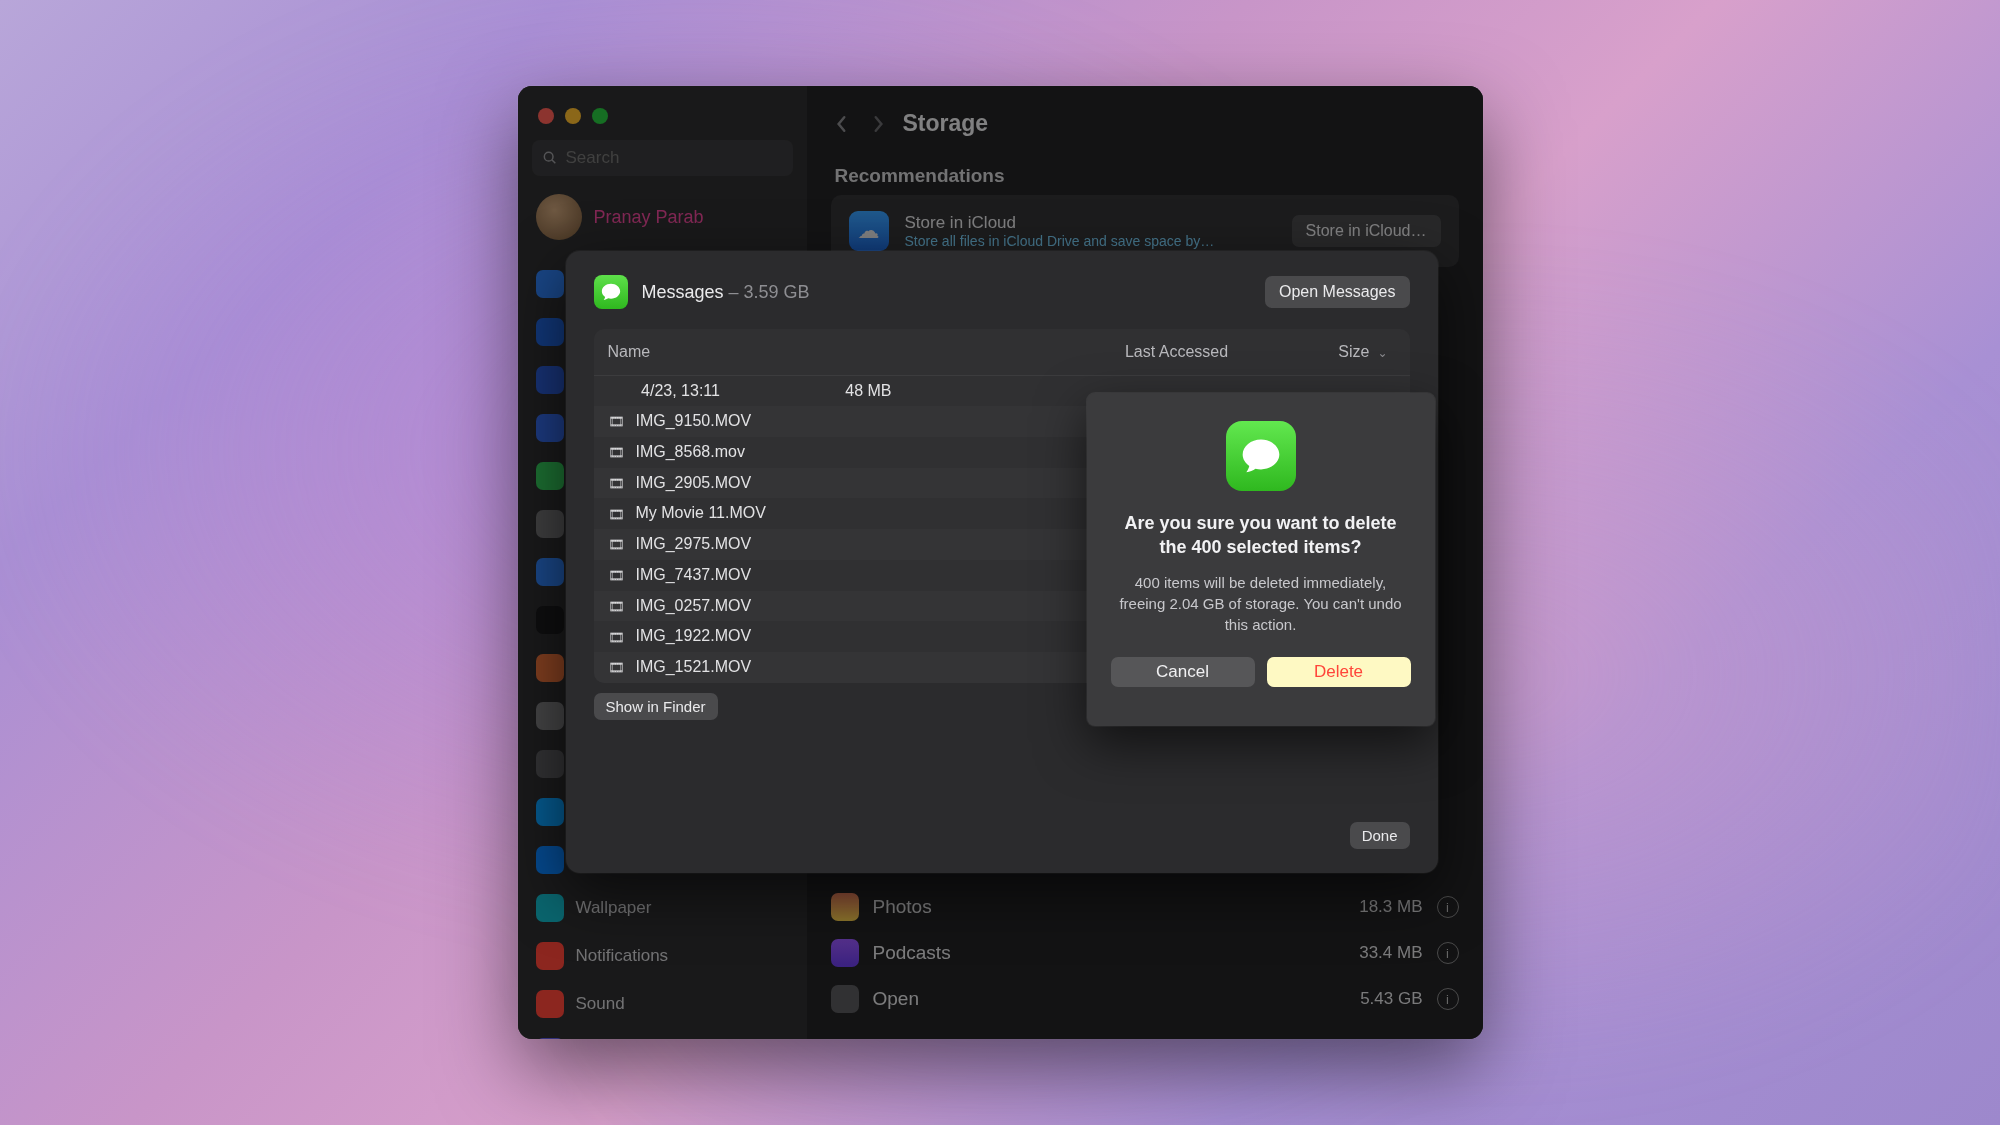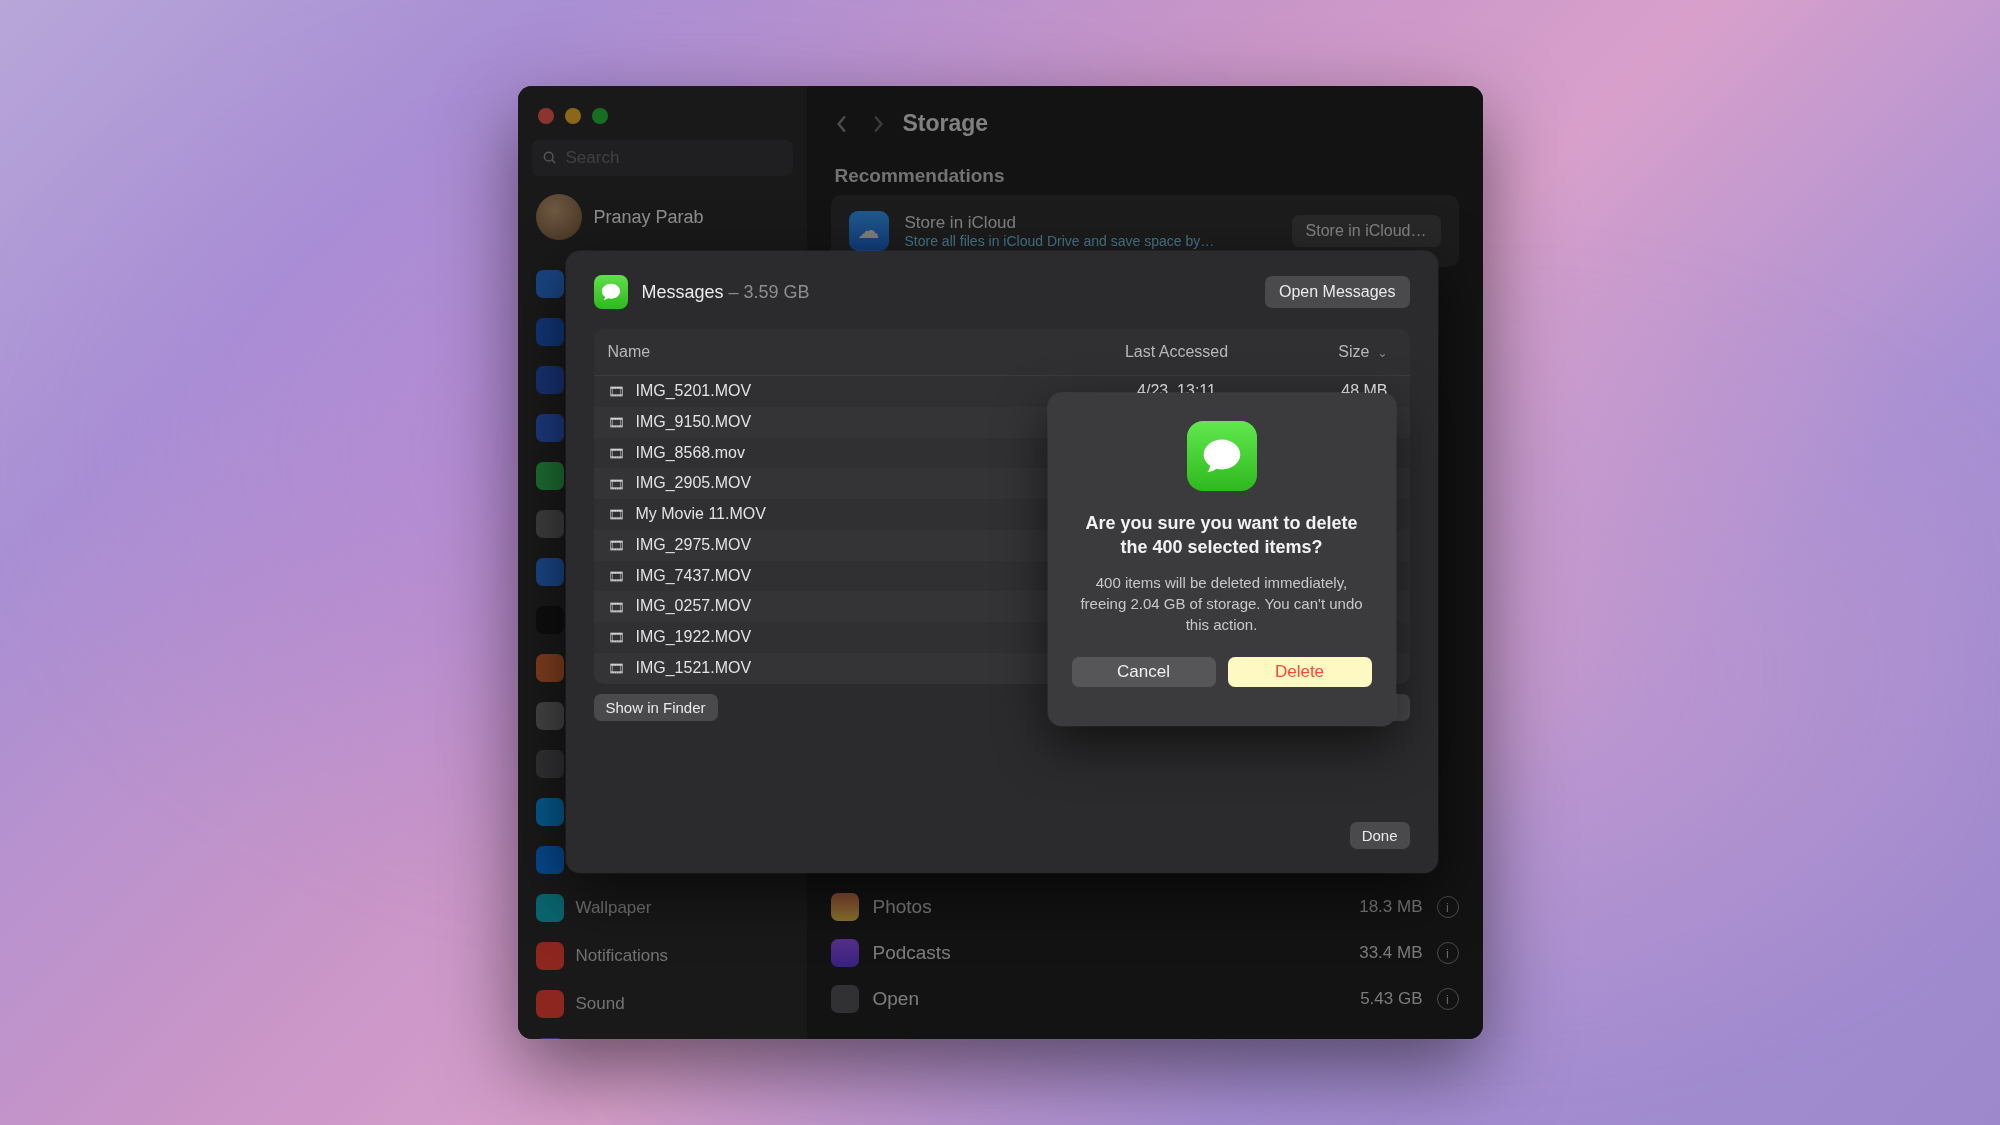--- a/index.html
+++ b/index.html
@@ -33,21 +33,21 @@
 
 
 .sidebar { width: 289px; background: #2f2f31; padding: 12px 14px; display: flex; flex-direction: column; gap: 10px; }
 .traffic { display: flex; gap: 11px; padding: 10px 6px 6px; }
 .tl { width: 16px; height: 16px; border-radius: 50%; }
 .tl.r { background: #ff5f57; } .tl.y { background: #febc2e; } .tl.g { background: #28c840; }
 .search { display: flex; align-items: center; gap: 8px; background: #3a3a3c; border-radius: 8px; padding: 8px 10px; color: #9a9a9e; }
 .search input { background: none; border: none; outline: none; color: #e8e8ea; font-size: 17px; flex:1; }
 .user-row { display: flex; align-items: center; gap: 12px; padding: 8px 4px; }
 .avatar { width: 46px; height: 46px; border-radius: 50%; background: radial-gradient(circle at 40% 35%, #caa27a, #7a5a3a); }
-.user-name { color: #ffffff; font-size: 18px; }
+.user-name { color: #ec4899; font-size: 18px; }
 .side-items { margin-top: 6px; display: flex; flex-direction: column; gap: 8px; }
 .side-item { display: flex; align-items: center; gap: 12px; padding: 6px 4px; color: #cfcfd2; font-size: 17px; }
 .sicon { width: 28px; height: 28px; border-radius: 7px; display:flex; align-items:center; justify-content:center; font-size:16px; color:#fff; flex-shrink:0; }
 
 
 .main { flex: 1; background: #232325; display: flex; flex-direction: column; padding: 16px 24px; }
 .titlebar { display: flex; align-items: center; gap: 14px; padding: 8px 0 20px; }
 .nav-chev { width: 22px; height: 22px; color: #8a8a8e; display:flex; align-items:center; justify-content:center; }
 .page-title { font-size: 23px; font-weight: 600; color: #eaeaec; }
 .section-h { color: #d0d0d2; font-size: 19px; font-weight: 600; margin: 8px 4px; }
@@ -93,24 +93,24 @@
 .sort-chev { font-size: 12px; color: #8a8a8e; margin-left: 8px; }
 .tbody { max-height: 310px; overflow: hidden; }
 .trow { display: flex; font-size: 16px; color: #e2e2e4; align-items: center; }
 .trow:nth-child(even) { background: #343436; }
 .ficon { width: 18px; height: 18px; display:inline-flex;align-items:center;justify-content:center;font-size:13px;margin-right:10px; vertical-align:middle;}
 .table-actions { display: flex; justify-content: space-between; margin-top: 10px; }
 .sheet-foot { display:flex; justify-content:flex-end; margin-top: auto; }
 
 
 .dialog {
-  position: absolute; left: 530px; top: 307px;
+  position: absolute; left: 569px; top: 307px;
   width: 348px; height: 333px;
   background: #3b3b3d;
-  border-radius: 14px;
+  border-radius: 8px;
   box-shadow: 0 18px 50px rgba(0,0,0,.6), 0 0 0 1px rgba(255,255,255,.08);
   z-index: 20;
   display: flex; flex-direction: column; align-items: center;
   padding: 28px 24px 20px;
   text-align: center;
 }
 .dialog .big-icon { width: 70px; height: 70px; border-radius: 16px; background: linear-gradient(#62e84f,#2fb81f); display:flex;align-items:center;justify-content:center; margin-bottom: 20px; }
 .dlg-title { font-size: 18px; font-weight: 600; color: #f2f2f4; line-height: 1.35; margin-bottom: 12px; }
 .dlg-msg { font-size: 15px; color: #c8c8cc; line-height: 1.4; margin-bottom: 22px; }
 .dlg-btns { display: flex; gap: 12px; width: 100%; }
@@ -279,21 +279,20 @@
     </div>
 
     <div class="table-wrap">
       <div class="thead">
         <div class="col name">Name</div>
         <div class="col last">Last Accessed</div>
         <div class="col size"><span>Size</span><span class="sort-chev">⌄</span></div>
       </div>
       <div class="tbody" id="tbody">
           <div class="trow">
-            <div class="col name"><span class="ficon">🎞</span>IMG_5201.MOV</div>
             <div class="col last">4/23, 13:11</div>
             <div class="col size">48 MB</div>
           </div>
           <div class="trow">
             <div class="col name"><span class="ficon">🎞</span>IMG_9150.MOV</div>
             <div class="col last">2/23, 17:40</div>
             <div class="col size">41.7 MB</div>
           </div>
           <div class="trow">
             <div class="col name"><span class="ficon">🎞</span>IMG_8568.mov</div>

